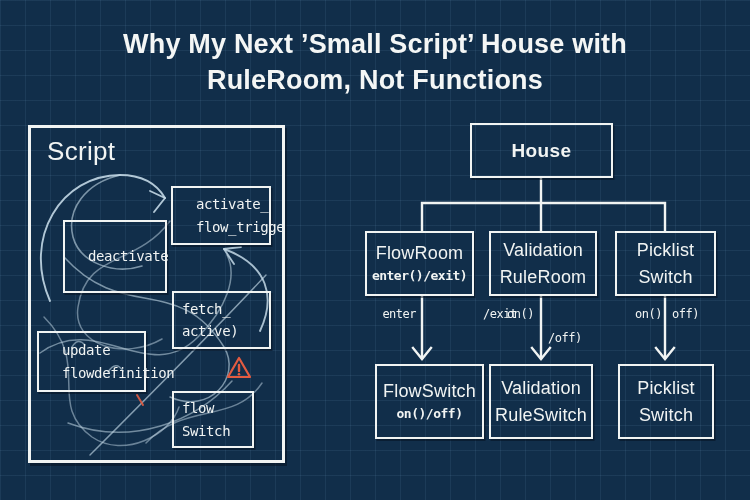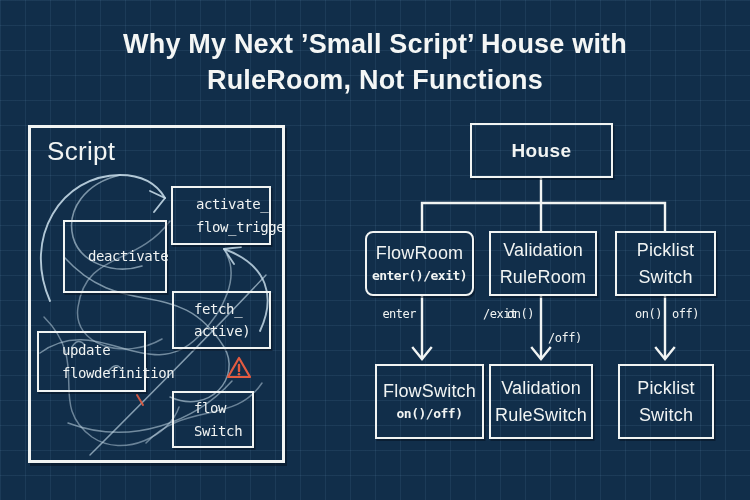--- a/index.html
+++ b/index.html
@@ -39,21 +39,21 @@
   .script-label{
     position:absolute;left:16px;top:8px;
     font-size:26px;font-weight:400;letter-spacing:0.3px;
   }
   .fn-box{
     display:flex;flex-direction:column;justify-content:center;
     font-family:"DejaVu Sans Mono", monospace;
     font-size:14px;line-height:1.6;letter-spacing:-0.4px;
     white-space:nowrap;padding-left:23px;
   }
-  .fn-box.indent{padding-left:20px;}
+  .fn-box.indent{padding-left:8px;}
   
   .cls-box{
     display:flex;flex-direction:column;justify-content:center;align-items:center;
     text-align:center;
   }
   .cls-name{font-size:18px;font-weight:500;line-height:1.45;letter-spacing:0.2px;}
   .cls-sig{font-family:"DejaVu Sans Mono", monospace;font-size:13px;letter-spacing:-0.5px;line-height:1.6;font-weight:bold;}
   .house-name{font-size:19px;font-weight:600;letter-spacing:0.4px;}
   .edge-label{
     position:absolute;z-index:2;
@@ -132,21 +132,21 @@
       <path d="M14 4 L25 23 H3 Z" fill="none" stroke="#e25b41" stroke-width="2.2" stroke-linejoin="round"></path>
       <path d="M14 11 V 17" stroke="#e25b41" stroke-width="2.4" stroke-linecap="round"></path>
       <circle cx="14" cy="20.3" r="1.3" fill="#e25b41"></circle>
     </svg>
   </div>
 
   <div class="box cls-box" style="left:470px;top:123px;width:143px;height:55px;">
     <span class="house-name">House</span>
   </div>
 
-  <div class="box cls-box" style="left:365px;top:231px;width:109px;height:65px;border-radius:8px;">
+  <div class="box cls-box" style="left:365px;top:231px;width:109px;height:65px;">
     <span class="cls-name">FlowRoom</span>
     <span class="cls-sig">enter()/exit)</span>
   </div>
 
   <div class="box cls-box" style="left:489px;top:231px;width:108px;height:65px;">
     <span class="cls-name">Validation</span>
     <span class="cls-name">RuleRoom</span>
   </div>
 
   <div class="box cls-box" style="left:615px;top:231px;width:101px;height:65px;">

